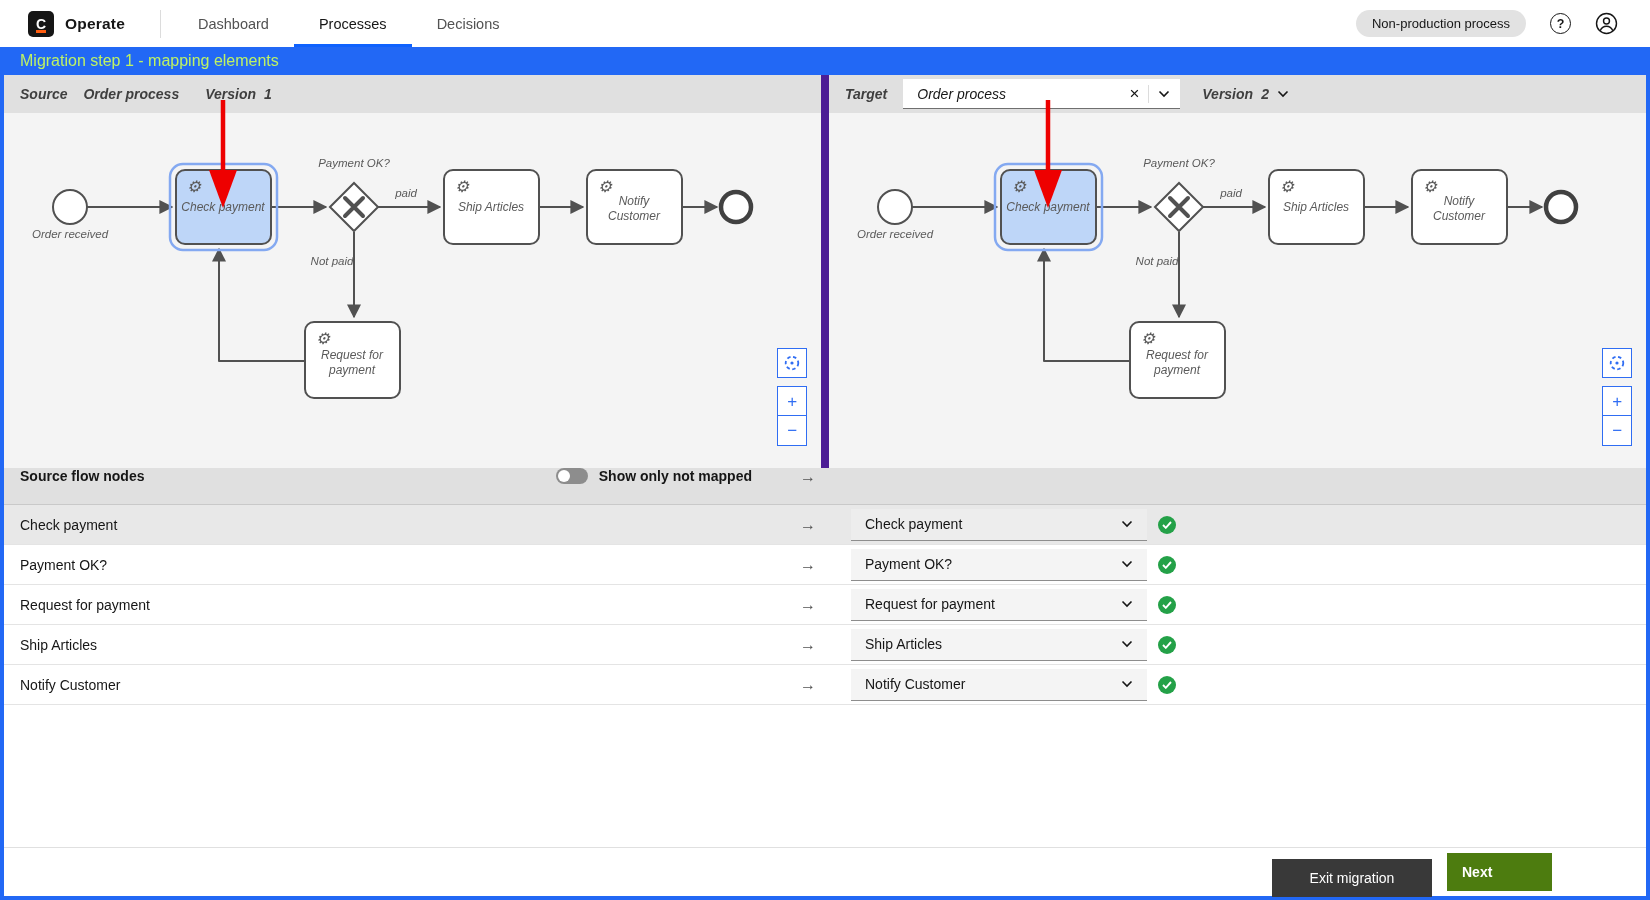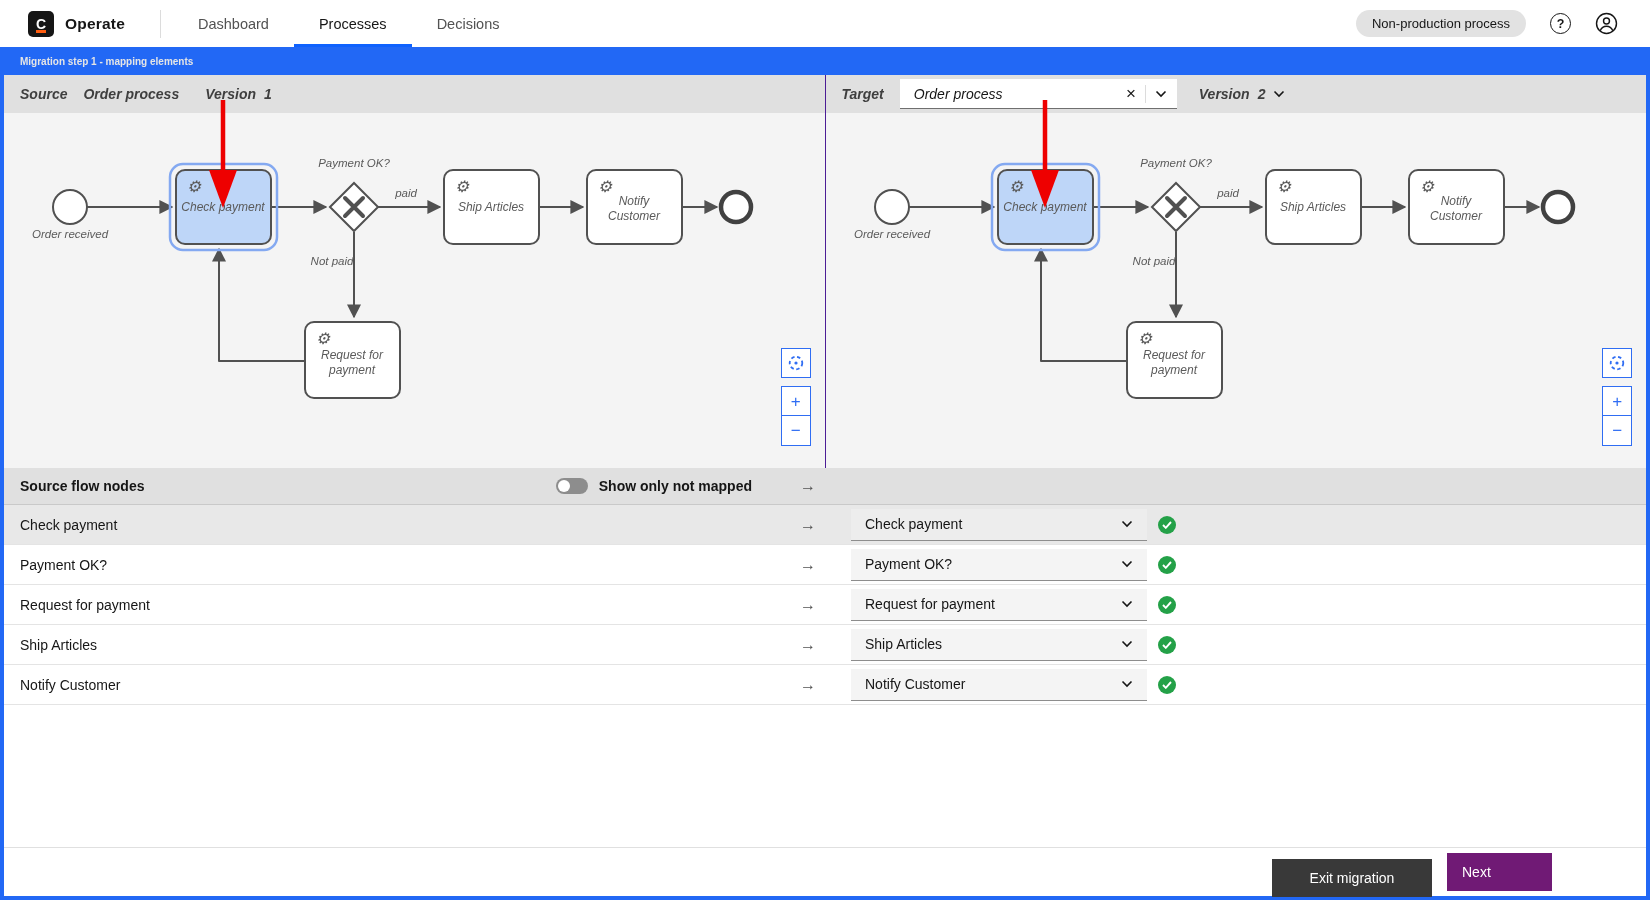--- a/index.html
+++ b/index.html
@@ -18,29 +18,29 @@
   .nav { display:flex; margin-left:12px; }
   .nav-item { padding:0 25px; display:flex; align-items:center; font-size:14.5px; color:#525252; cursor:pointer; }
   .nav-item.active { color:#161616; box-shadow:inset 0 -3px 0 #0f62fe; }
   .topbar-right { margin-left:auto; display:flex; align-items:center; gap:24px; padding-right:32px; }
   .license-badge { background:#e2e2e2; border-radius:15px; padding:6px 16px; font-size:13px; color:#161616; white-space:nowrap; }
   .help-icon { width:21px; height:21px; border:1.5px solid #161616; border-radius:50%;
                display:flex; align-items:center; justify-content:center; font-size:12.5px; font-weight:700; cursor:pointer; }
   .user-icon { width:23px; height:23px; cursor:pointer; }
 
   
-  .banner { height:28px; background:#2268f5; color:#e5e5e5; display:flex; align-items:center;
-            padding-left:20px; font-size:10px; font-weight:700; flex:0 0 auto; }
+  .banner { height:28px; background:#2268f5; color:#bef264; display:flex; align-items:center;
+            padding-left:20px; font-size:16px; font-weight:400; flex:0 0 auto; }
   .frame { flex:1; border-left:4px solid #2268f5; border-right:4px solid #2268f5; border-bottom:4px solid #2268f5;
            display:flex; flex-direction:column; min-height:0; }
 
   
   .panels { height:393px; display:flex; flex:0 0 auto;font-style:italic; }
   .panel { position:relative; flex:1; display:flex; flex-direction:column; min-width:0; }
-  .panel.target { border-left:1px solid #4c1d95; }
+  .panel.target { border-left:8px solid #4c1d95; }
   .panel-header { height:38px; background:#e0e0e0; display:flex; align-items:center;
                   padding:0 16px; font-size:14px; font-weight:700; color:#3f3f3f; flex:0 0 auto; }
   .ph-label { margin-right:16px; }
   .ph-value { margin-right:26px; font-weight:700; }
   .version-group { display:flex; align-items:center; gap:8px; }
   .combo { width:277px; height:30px; background:#fff; border-bottom:1px solid #6f6f6f; display:flex;
            align-items:center; padding:0 10px 0 14px; font-weight:400; gap:9px; margin-right:22px; cursor:pointer; }
   .combo-text { flex:1; font-size:14px; color:#161616; }
   .combo-clear { font-size:17px; color:#161616; line-height:1; cursor:pointer; }
   .combo-divider { width:1px; height:18px; background:#dcdcdc; }
@@ -53,21 +53,21 @@
 
   .diagram-controls { position:absolute; right:14px; bottom:22px; display:flex; flex-direction:column;
                       gap:8px; align-items:center; z-index:3; }
   .ctrl { width:30px; height:30px; background:#fff; border:1px solid #2f6df3; display:flex; align-items:center;
           justify-content:center; color:#2f6df3; cursor:pointer; font-size:17px; line-height:1; }
   .ctrl-zoom-group { display:flex; flex-direction:column; border:1px solid #2f6df3; background:#fff; }
   .ctrl-zoom-group .ctrl { border:none; width:28px; height:29px; }
   .ctrl-zoom-group .ctrl:first-child { border-bottom:1px solid #2f6df3; }
 
   
-  .map-header { height:37px; background:#e0e0e0; display:flex; align-items:center; font-size:14px;
+  .map-header { height:37px; background:#e0e0e0; display:flex; align-items:flex-start; font-size:14px;
                 font-weight:700; flex:0 0 auto; border-bottom:1px solid #c9c9c9; }
   .src-col { width:786px; display:flex; align-items:center; padding:0 38px 0 16px; flex:0 0 auto; min-width:0; }
   .arrow-col { width:36px; display:flex; justify-content:center; color:#525252; font-size:16px; flex:0 0 auto; }
   .tgt-col { flex:1; display:flex; align-items:center; padding-left:16px; min-width:0; }
   .toggle-group { margin-left:auto; display:flex; align-items:center; font-weight:700; }
   .toggle { width:32px; height:16px; border-radius:8px; background:#8d8d8d; position:relative; margin-right:11px; cursor:pointer; }
   .toggle::after { content:""; position:absolute; width:12px; height:12px; border-radius:50%; background:#fff; top:2px; left:2px; }
 
   .map-row { height:40px; display:flex; align-items:center; background:#fff; border-bottom:1px solid #e4e4e4;
              font-size:14px; flex:0 0 auto; cursor:pointer; }
@@ -77,21 +77,21 @@
   .map-row.selected .map-select { background:#ededed; }
   .check-badge { width:18px; height:18px; border-radius:50%; background:#24a148; display:flex; align-items:center;
                  justify-content:center; margin-left:11px; flex:0 0 auto; }
   .map-filler { flex:1; background:#fff; }
 
   
   .footer { height:49px; border-top:1px solid #e0e0e0; background:#fff; display:flex; align-items:center;
             justify-content:flex-end; gap:15px; padding-right:94px; flex:0 0 auto; }
   .btn { height:38px; font-size:14px; color:#fff; display:flex; align-items:center; cursor:pointer; border:none; }
   .btn-exit { width:160px; background:#393939; justify-content:center;margin-top:12px; }
-  .btn-next { width:105px; background:#701a75; padding-left:15px; }
+  .btn-next { width:105px; background:#4d7c0f; padding-left:15px;font-weight:bold; }
 </style>
 </head>
 <body>
 
 <div class="app">
 
   <div class="topbar">
     <div class="brand">
       <div class="logo">C</div>
       <div class="brand-name">Operate</div>

